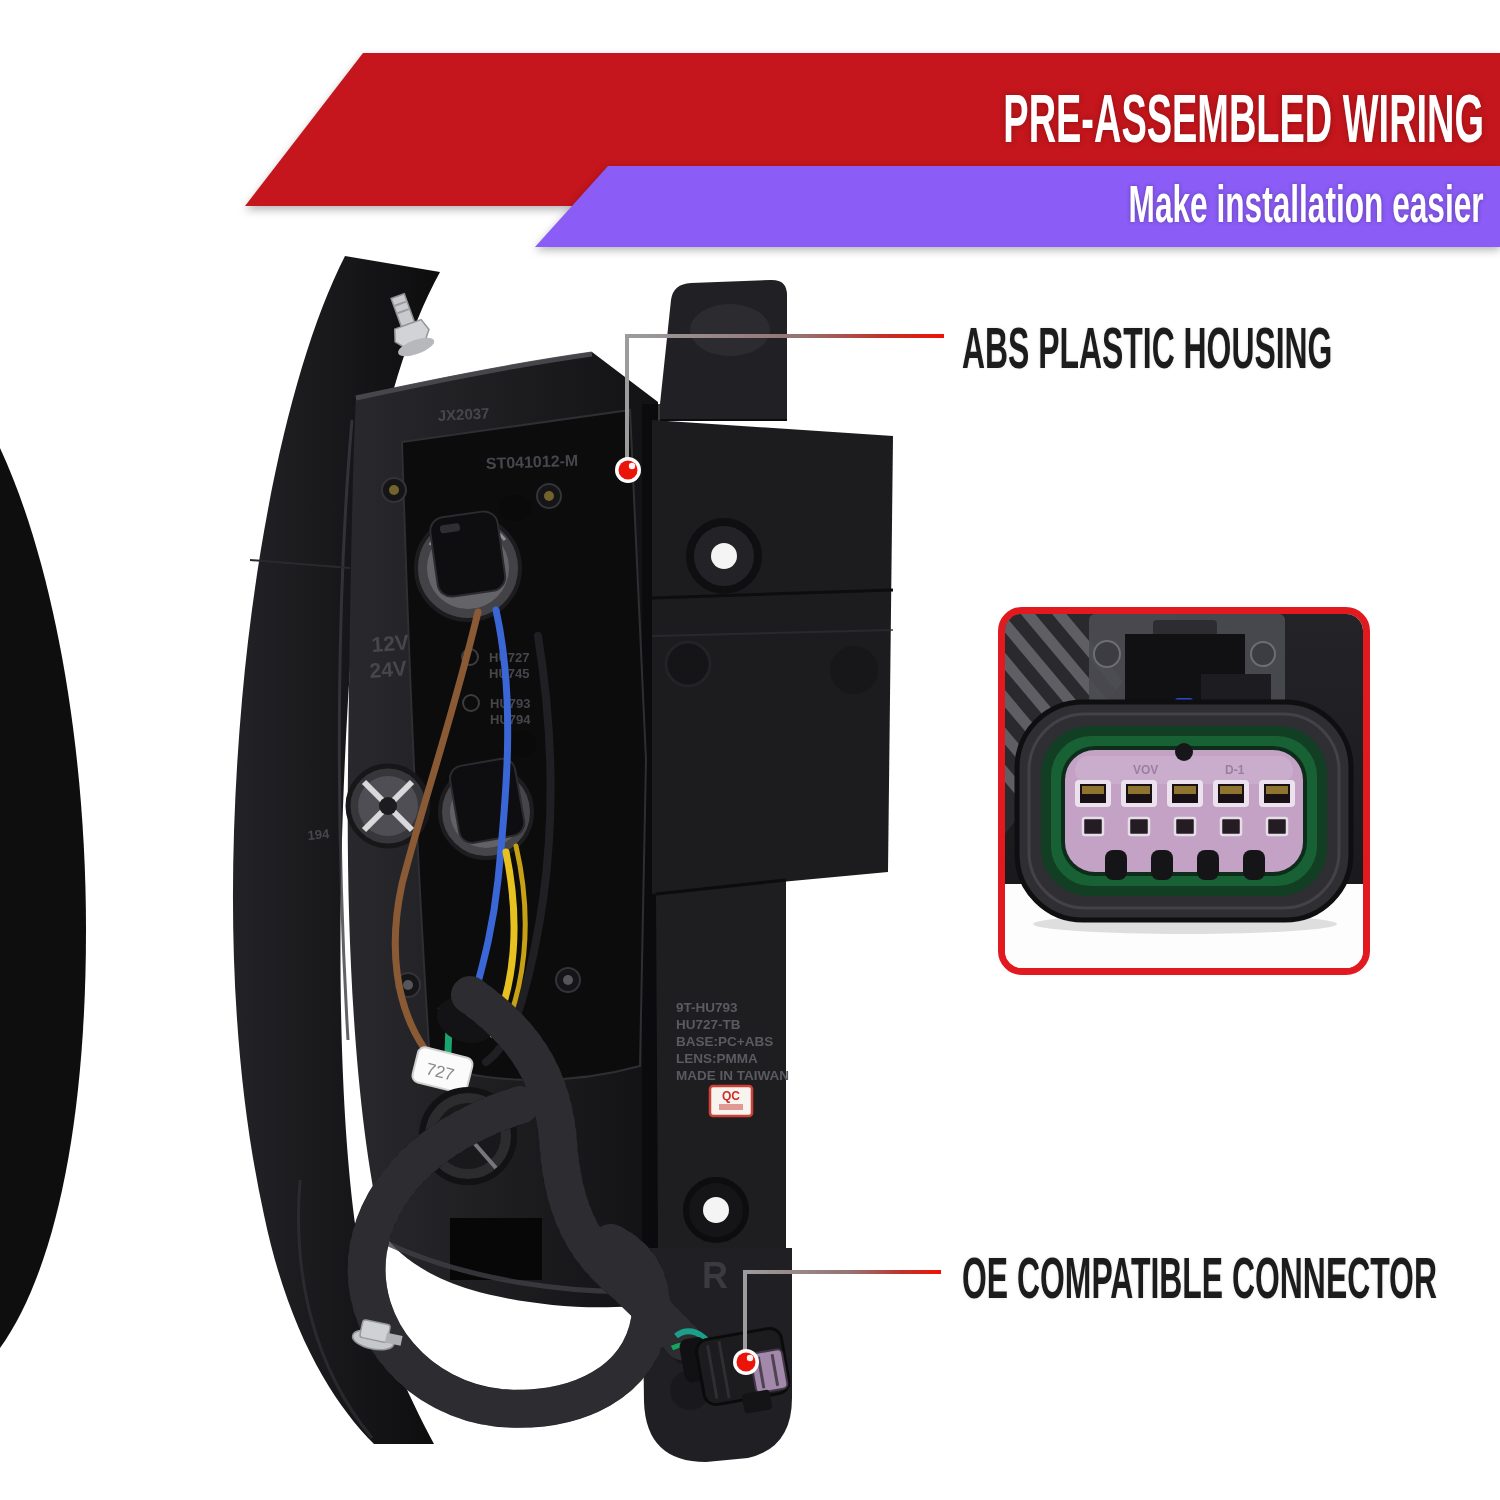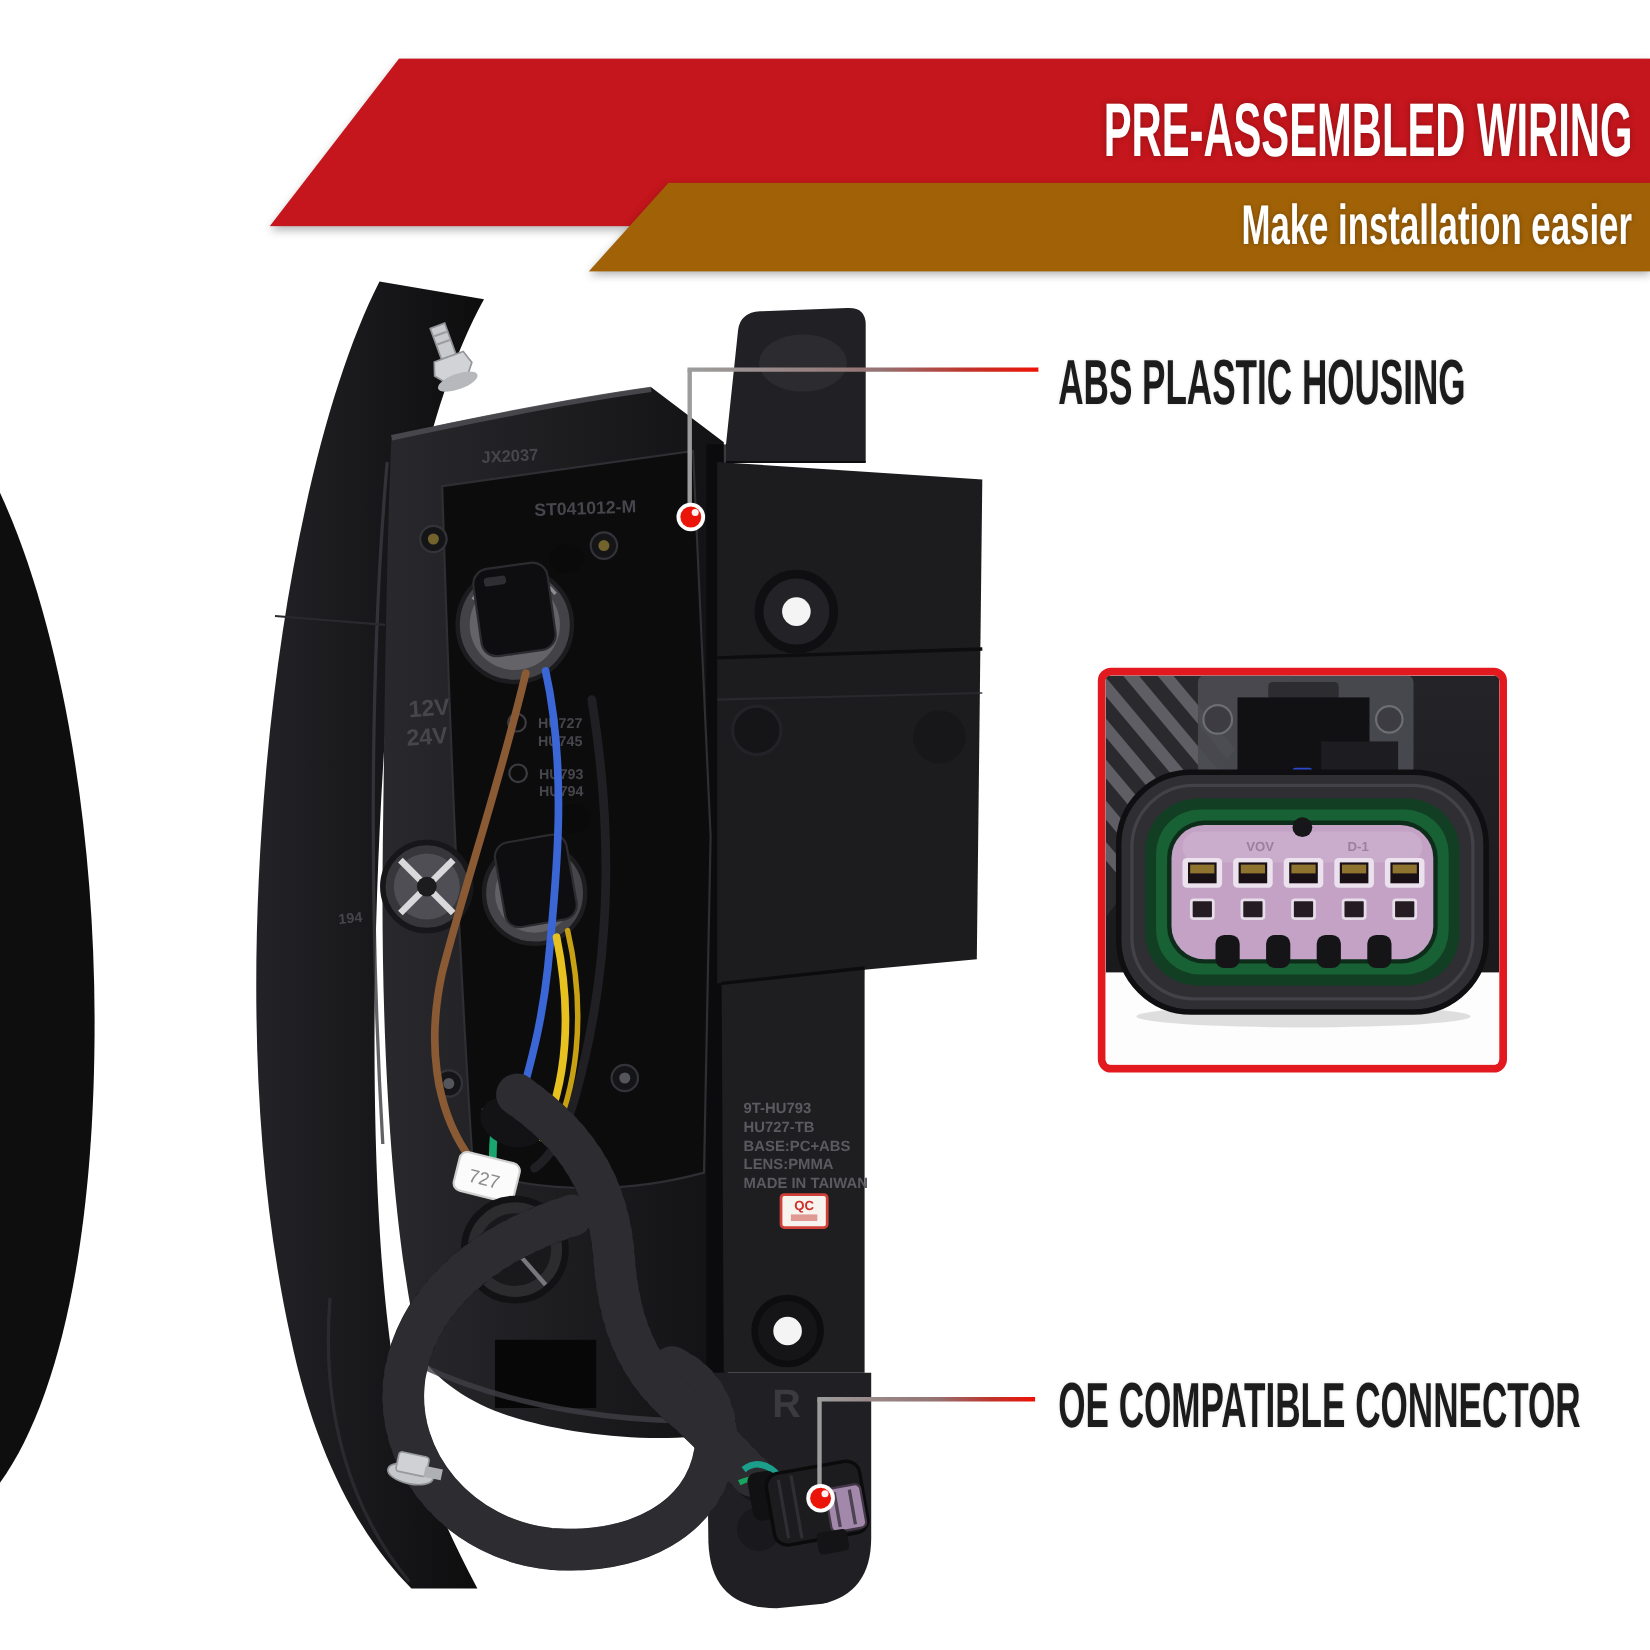--- a/index.html
+++ b/index.html
@@ -4,39 +4,39 @@
 <style>
   html,body{margin:0;padding:0;background:#ffffff;}
   .page{position:relative;width:1500px;height:1500px;background:#fff;overflow:hidden;
         font-family:"Liberation Sans",sans-serif;}
   
   .banner-wrap{position:absolute;left:0;width:1500px;z-index:4;}
   .banner-red-wrap{top:43px;height:153px;filter:drop-shadow(0 4px 4px rgba(0,0,0,.28));margin-top:10px;}
   .banner-red{position:absolute;inset:0;background:linear-gradient(100deg,#8e0e13 0%,#c4161c 11%,#c4161c 100%);
       clip-path:polygon(363px 0,1500px 0,1500px 153px,245px 153px);}
   .banner-dark-wrap{top:166px;height:81px;filter:drop-shadow(0 3px 4px rgba(0,0,0,.3));z-index:5;}
-  .banner-dark{position:absolute;inset:0;background:#a16207;
+  .banner-dark{position:absolute;inset:0;background:#8b5cf6;
       clip-path:polygon(608px 0,1500px 0,1500px 81px,535px 81px);}
   .banner-title{position:absolute;top:31px;right:16px;color:#fff;font-weight:bold;font-size:69px;
       line-height:1;white-space:nowrap;transform:scaleX(.55);transform-origin:100% 50%;
       letter-spacing:0px;text-shadow:0 0 8px rgba(0,0,0,.25);}
   .banner-sub{position:absolute;top:11px;right:16px;color:#fff;font-weight:bold;font-size:51px;
       line-height:1.1;white-space:nowrap;transform:scaleX(.62);transform-origin:100% 50%;
       text-shadow:0 0 6px rgba(0,0,0,.3);}
   
   .callout{position:absolute;color:#1c1c1c;font-weight:bold;font-size:58px;line-height:58px;
       white-space:nowrap;transform:scaleX(.55);transform-origin:0 50%;z-index:6;
       text-shadow:0 0 4px rgba(0,0,0,.12);}
   .callout.abs{left:962px;top:319px;}
   .callout.oe{left:962px;top:1249px;}
   
   .photo{position:absolute;left:0;top:0;z-index:1;}
   
   .inset{position:absolute;left:998px;top:607px;width:372px;height:368px;box-sizing:border-box;
-      border:7px solid #e2191f;border-radius:12px;background:#fff;overflow:hidden;z-index:3;}
+      border:7px solid #e2191f;border-radius:24px;background:#fff;overflow:hidden;z-index:3;}
   .inset svg{display:block;}
 </style>
 </head>
 <body>
 
 <div class="page">
 
   <svg class="photo" width="1500" height="1500" viewBox="0 0 1500 1500">
     <defs>
       <linearGradient id="finG" x1="0" y1="0" x2="1" y2="0">

